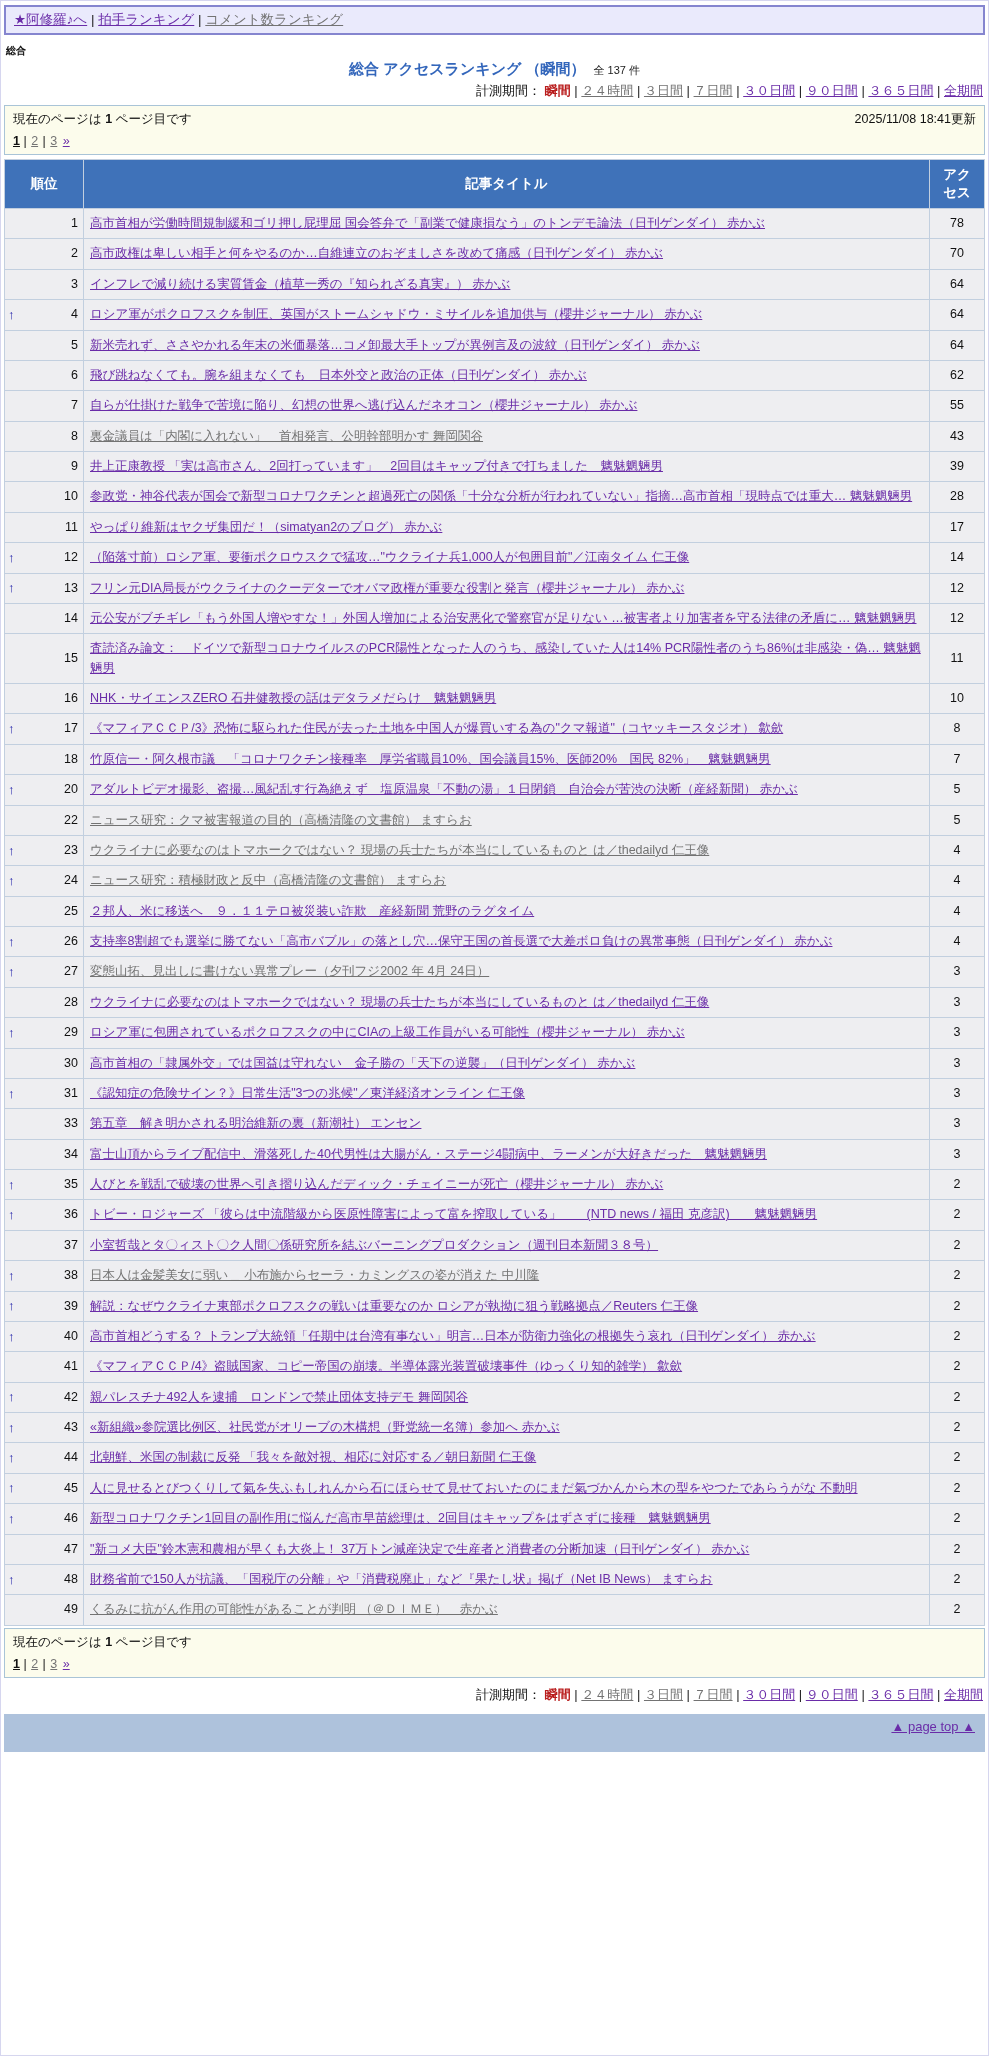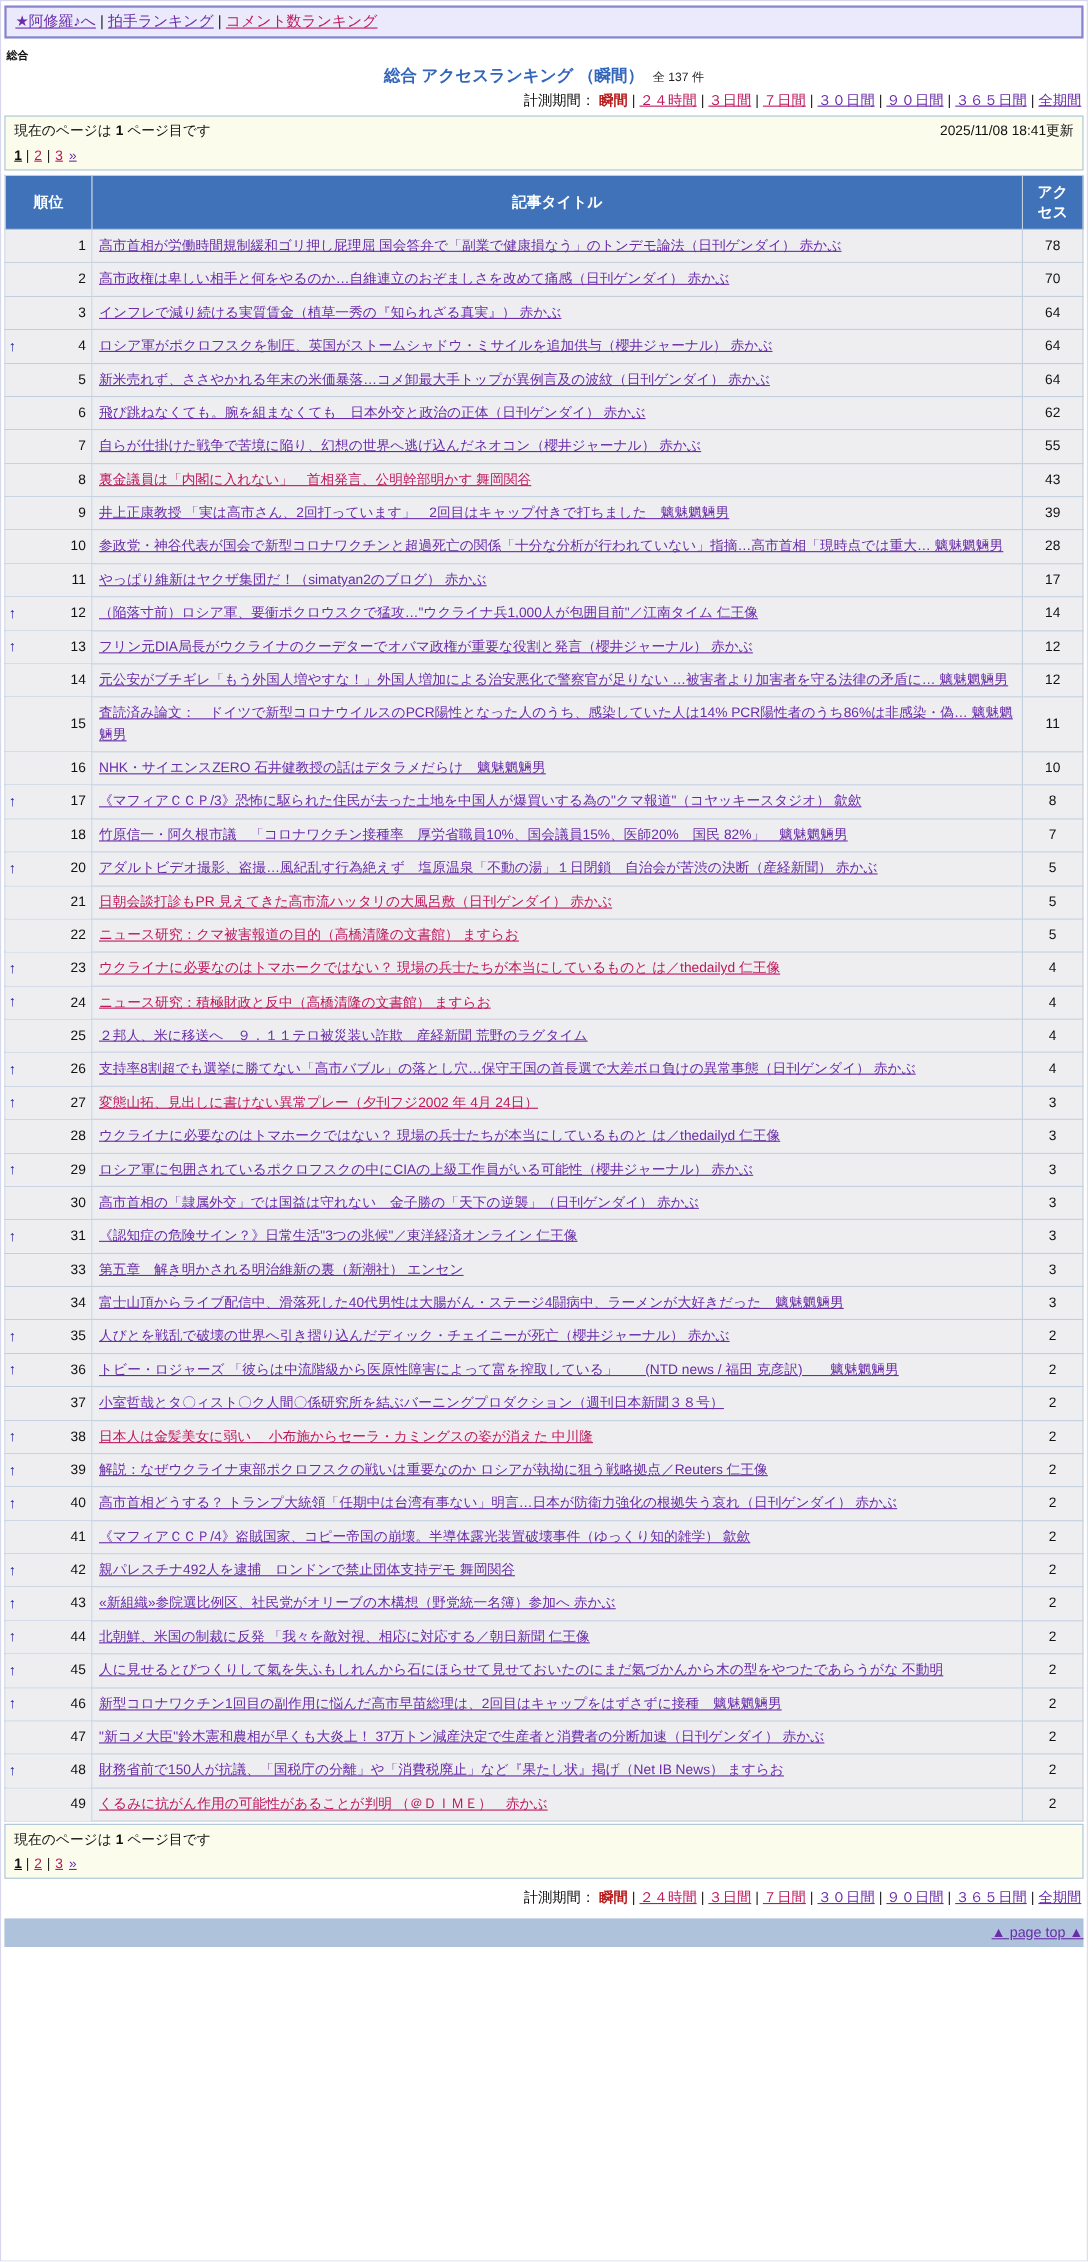--- a/index.html
+++ b/index.html
@@ -1,21 +1,21 @@
 <!DOCTYPE html>
 <html lang="ja"><head>
 <meta charset="utf-8">
 <style>
   html,body{margin:0;padding:0;background:#ffffff;}
   body{font-family:"Liberation Sans","DejaVu Sans",sans-serif;color:#111;}
   .page{width:989px;height:2056px;box-sizing:border-box;border:1px solid #d6d6ef;padding:4px 3px 0 3px;overflow:hidden;background:#fff;}
 
   a{cursor:pointer;text-decoration:underline;}
   a.visited{color:#6a2ca8;}
-  a.unvisited{color:#be185d;}
+  a.unvisited{color:#737373;}
   .sep{color:#222;}
 
   
   .topbar{border:2px solid #8585cf;background:#eaeafc;padding:4px 8px;font-size:13.5px;}
 
   .cat-label{font-size:10px;font-weight:bold;margin:9px 0 2px 2px;}
 
   .main-title{text-align:center;font-size:15px;font-weight:bold;color:#3366bb;margin:2px 0 1px;}
   .main-title .total{font-size:11px;color:#222;font-weight:normal;margin-left:8px;}
 
@@ -33,21 +33,21 @@
   th.rank-h{width:52px;padding:6px 13px;}
   th.title-h{padding:6px 4px;text-align:center;}
   th.access-h{width:40px;padding:6px 7px;}
   tbody td{background:#eeeef1;border:1px solid #c2cfdf;padding:5px 6px;vertical-align:middle;line-height:1.55;}
   td.rank-cell{position:relative;text-align:right;padding-right:5px;white-space:nowrap;}
   .up-arrow{position:absolute;left:3px;top:50%;transform:translateY(-50%);color:#2222aa;font-weight:bold;font-size:13px;}
   td.access-cell{text-align:center;}
   a.title-link{line-height:1.55;}
 
   .bottom-period{text-align:right;font-size:13px;margin:8px 2px 10px 0;}
-  .pagetop-bar{background:#aec2dc;height:26px;line-height:26px;text-align:right;font-size:13px;}
+  .pagetop-bar{background:#aec2dc;height:38px;line-height:26px;text-align:right;padding-right:10px;font-size:13px;}
 </style>
 </head>
 <body>
 
 <div class="page">
 
   <div class="topbar">
     <a class="visited">★阿修羅♪へ</a><span class="sep"> | </span><a class="visited">拍手ランキング</a><span class="sep"> | </span><a class="unvisited">コメント数ランキング</a>
   </div>
 
@@ -169,25 +169,20 @@
           <td class="rank-cell"><span>18</span></td>
           <td><a class="title-link visited">竹原信一・阿久根市議　「コロナワクチン接種率　厚労省職員10%、国会議員15%、医師20%　国民 82%」　魑魅魍魎男</a></td>
           <td class="access-cell">7</td>
         </tr>
         <tr>
           <td class="rank-cell"><span class="up-arrow">↑</span><span>20</span></td>
           <td><a class="title-link visited">アダルトビデオ撮影、盗撮…風紀乱す行為絶えず　塩原温泉「不動の湯」１日閉鎖　自治会が苦渋の決断（産経新聞） 赤かぶ</a></td>
           <td class="access-cell">5</td>
         </tr>
         <tr>
-          <td class="rank-cell"><span>21</span></td>
-          <td><a class="title-link unvisited">日朝会談打診もPR 見えてきた高市流ハッタリの大風呂敷（日刊ゲンダイ） 赤かぶ</a></td>
-          <td class="access-cell">5</td>
-        </tr>
-        <tr>
           <td class="rank-cell"><span>22</span></td>
           <td><a class="title-link unvisited">ニュース研究：クマ被害報道の目的（高橋清隆の文書館） ますらお</a></td>
           <td class="access-cell">5</td>
         </tr>
         <tr>
           <td class="rank-cell"><span class="up-arrow">↑</span><span>23</span></td>
           <td><a class="title-link unvisited">ウクライナに必要なのはトマホークではない？ 現場の兵士たちが本当にしているものと は／thedailyd 仁王像</a></td>
           <td class="access-cell">4</td>
         </tr>
         <tr>

